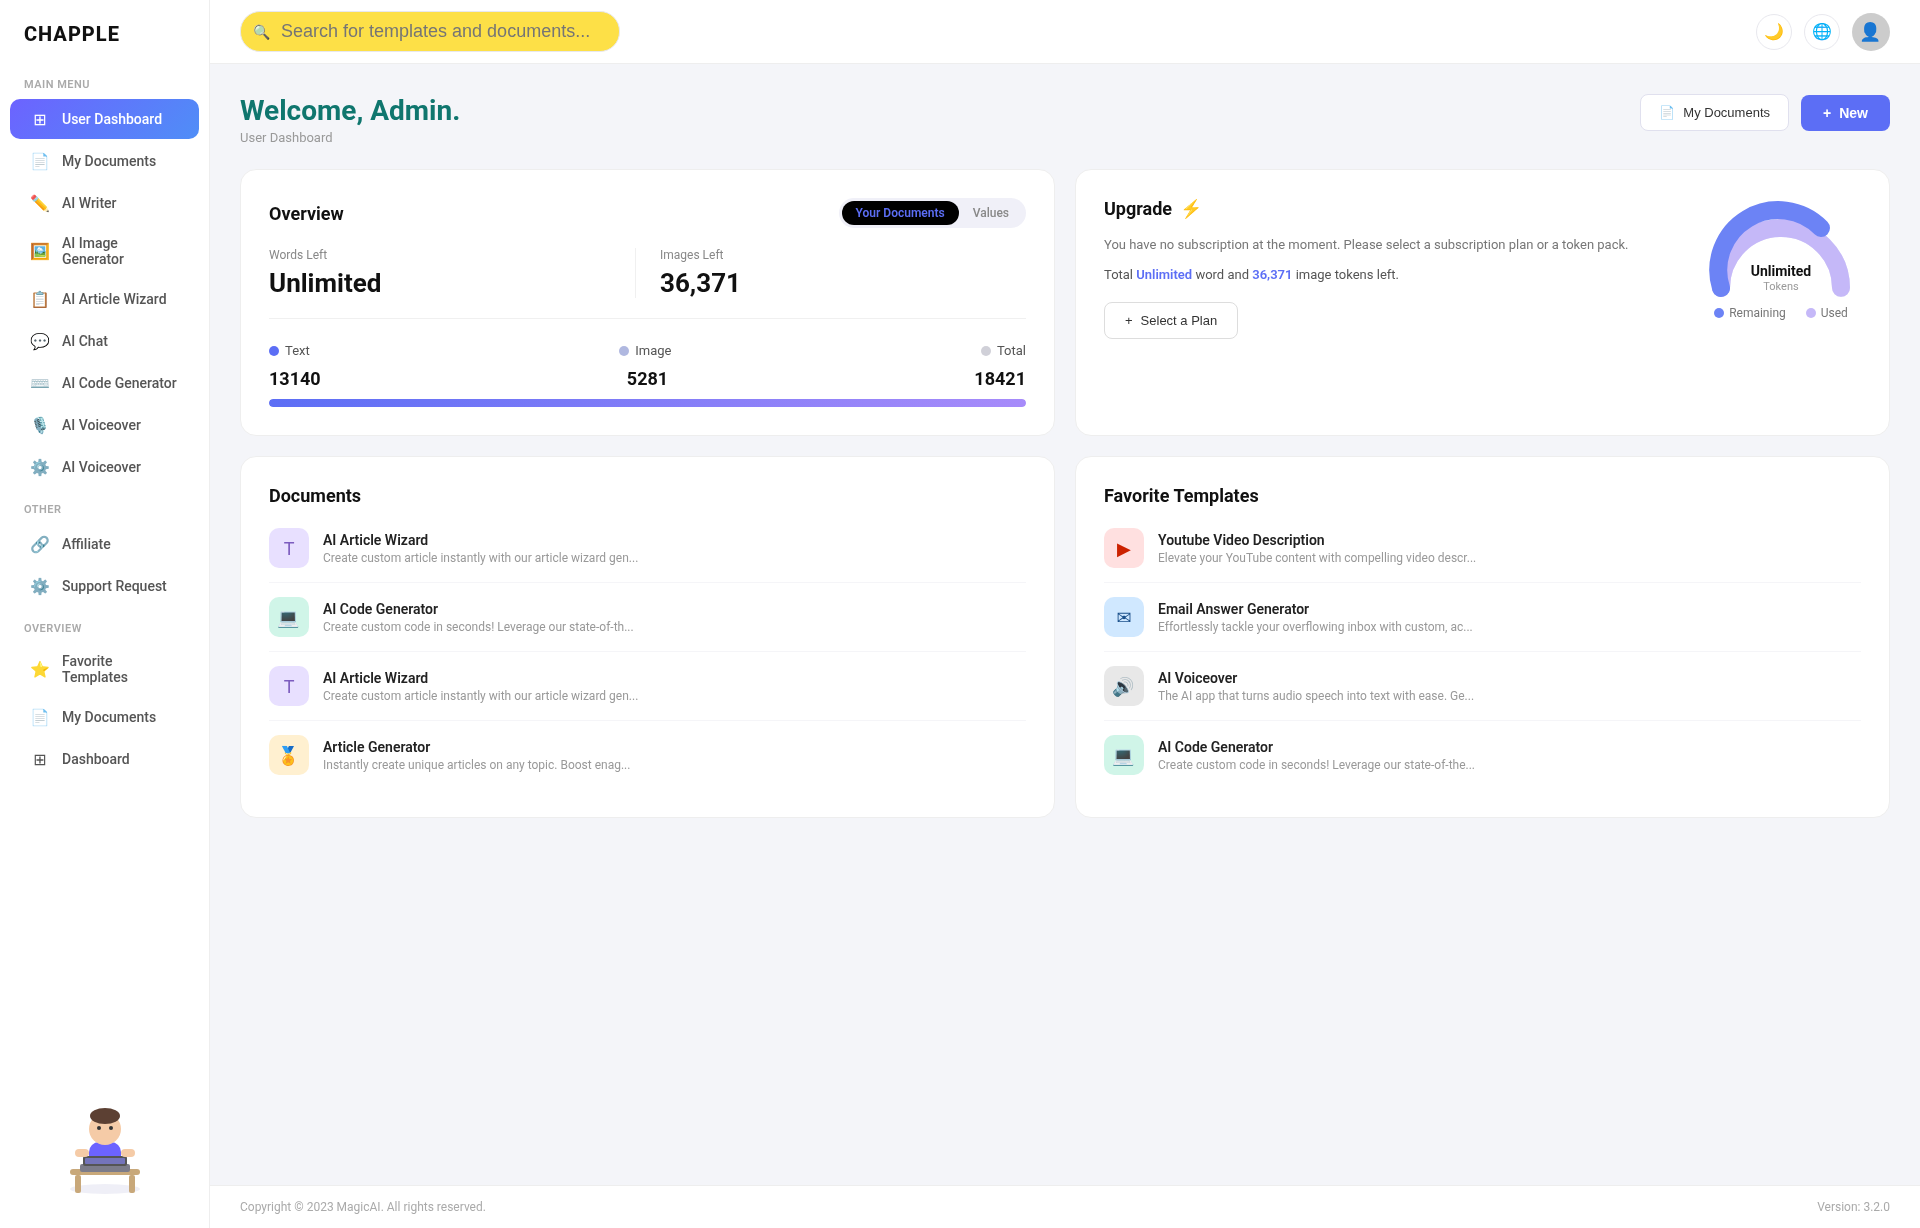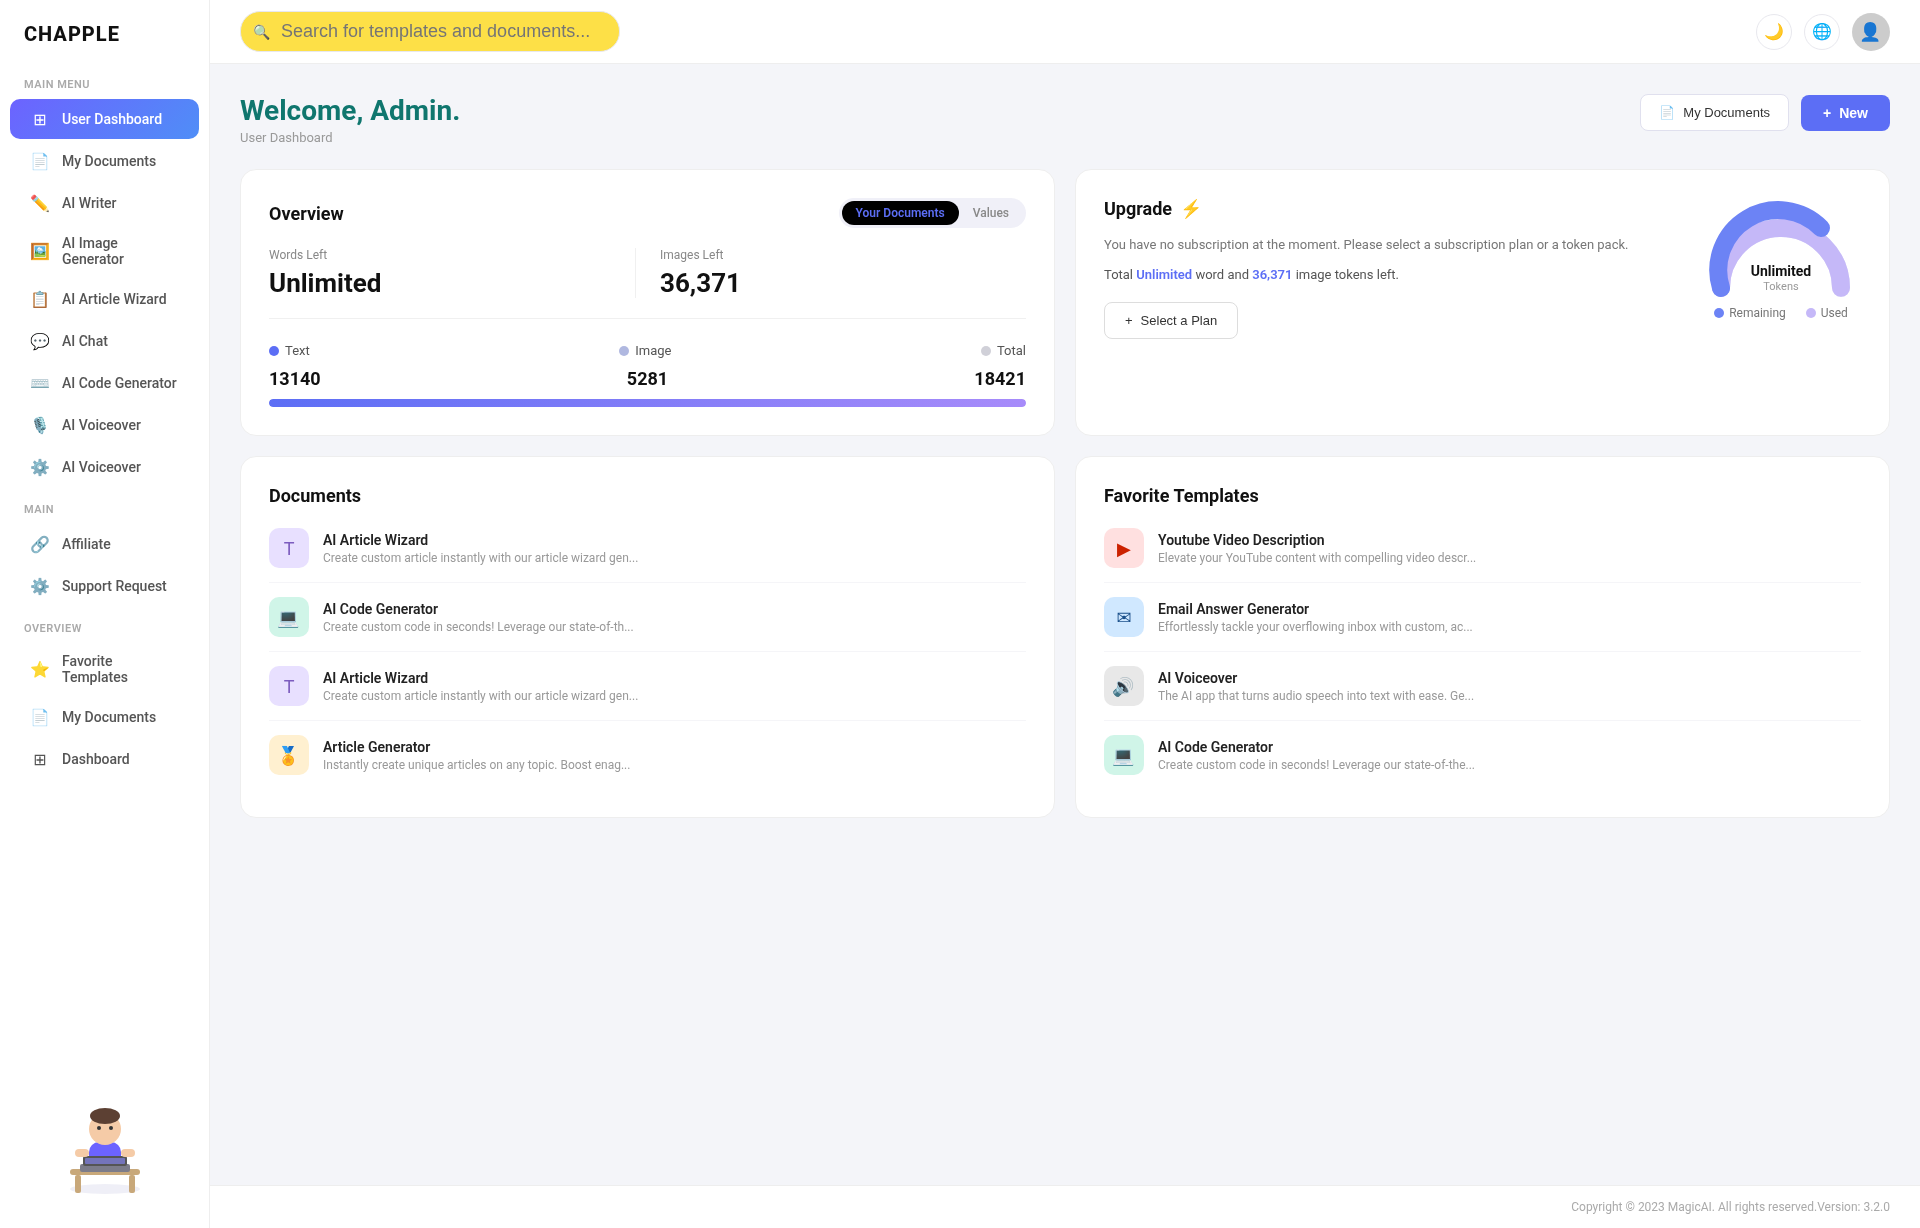--- a/index.html
+++ b/index.html
@@ -421,21 +421,21 @@
       font-size: 18px;
       flex-shrink: 0;
     }
 
     
     .footer {
       background: #fff;
       border-top: 1px solid #eee;
       padding: 14px 30px;
       display: flex;
-      justify-content: flex-end;
+      justify-content: space-between;
       font-size: 12px;
       color: #aaa;
     }
 
     
     ::-webkit-scrollbar { width: 6px; }
     ::-webkit-scrollbar-track { background: transparent; }
     ::-webkit-scrollbar-thumb { background: #ddd; border-radius: 3px; }
   </style>
 </head>
@@ -478,21 +478,21 @@
       <div class="sidebar-item">
         <span class="icon">🎙️</span>
         <span>AI Voiceover</span>
       </div>
       <div class="sidebar-item">
         <span class="icon">⚙️</span>
         <span>AI Voiceover</span>
       </div>
     </div>
 
-  <div class="sidebar-section-label">MAIN</div>
+  <div class="sidebar-section-label">OTHER</div>
   <div id="sidebar-other-items">
       <div class="sidebar-item">
         <span class="icon">🔗</span>
         <span>Affiliate</span>
       </div>
       <div class="sidebar-item">
         <span class="icon">⚙️</span>
         <span>Support Request</span>
       </div>
     </div>

